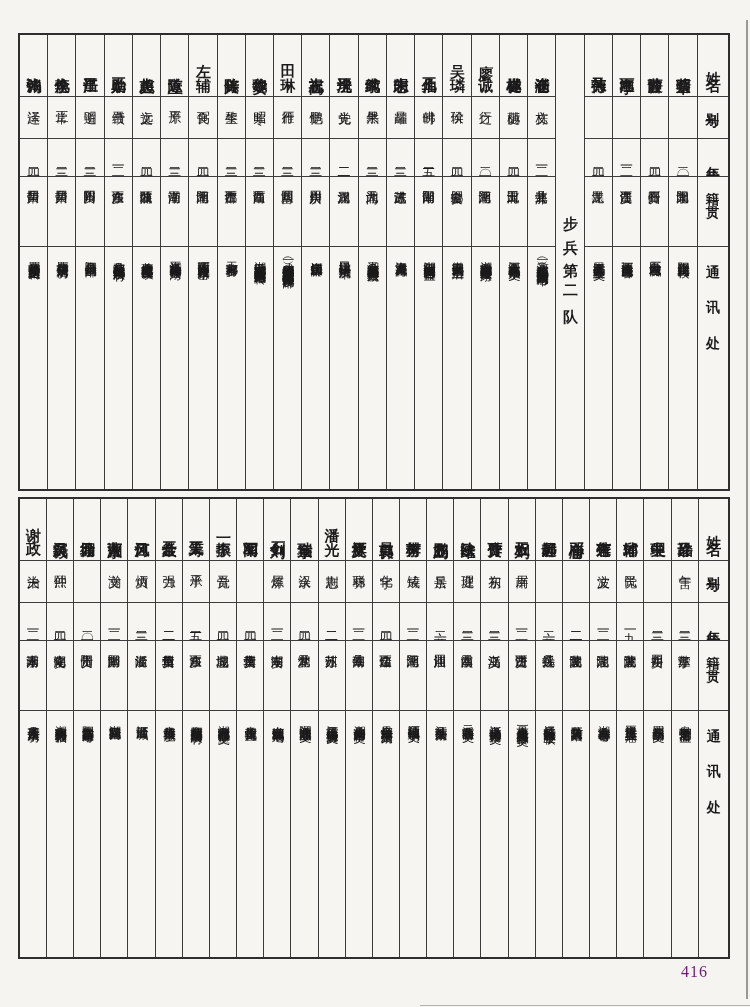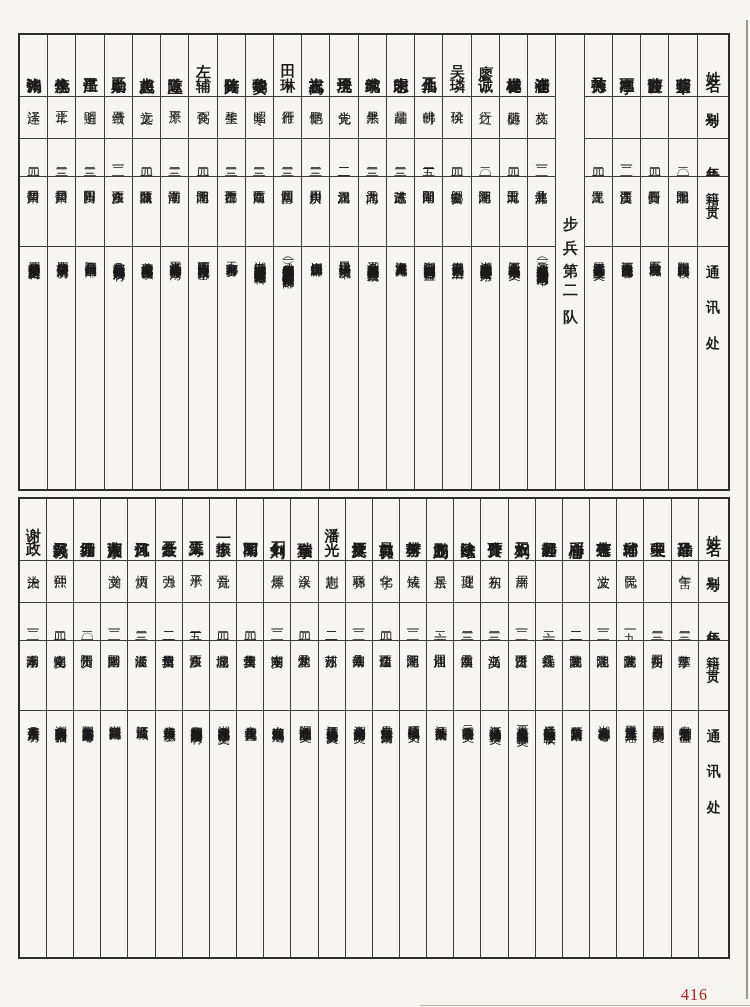--- a/index.html
+++ b/index.html
@@ -49,23 +49,23 @@
   .header .r-name>span{letter-spacing:.45em;}
   .header .r-alias>span{letter-spacing:.25em;font-weight:700;font-size:13.5px;}
   .header .r-age>span{letter-spacing:.2em;font-weight:700;font-size:13.5px;}
   .header .r-origin>span{letter-spacing:1.1em;font-weight:700;font-size:13.5px;}
   .header .r-addr>span{letter-spacing:2.6em;font-weight:700;font-size:14px;}
   .divider-col .cell{height:100%;place-items:center;border-bottom:none;}
   .divider-col span{
     font-size:15px;font-weight:600;letter-spacing:1.55em;line-height:1;
   }
   #page-number{
-    position:absolute;top:986px;right:42px;
+    position:absolute;top:963px;right:42px;
     font-family:"Liberation Serif",serif;
-    font-size:16px;color:#b91c1c;letter-spacing:.06em;
+    font-size:16px;color:#701a75;letter-spacing:.06em;
   }
   .edge-right{
     position:absolute;top:20px;bottom:8px;right:2px;width:2px;
     background:#6a675f;opacity:.65;
   }
   .edge-bottom{
     position:absolute;right:0;left:420px;bottom:1px;height:1px;
     background:#8a867c;opacity:.6;
   }
 </style>

